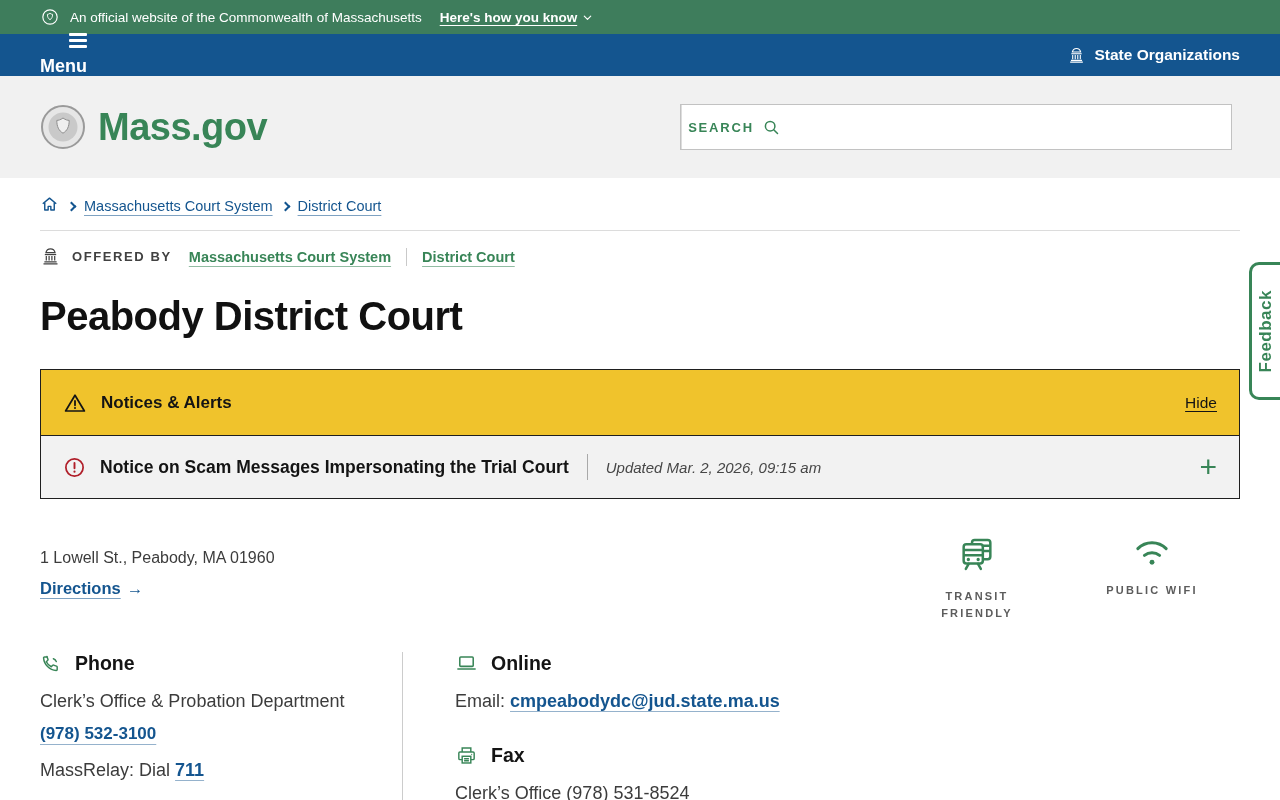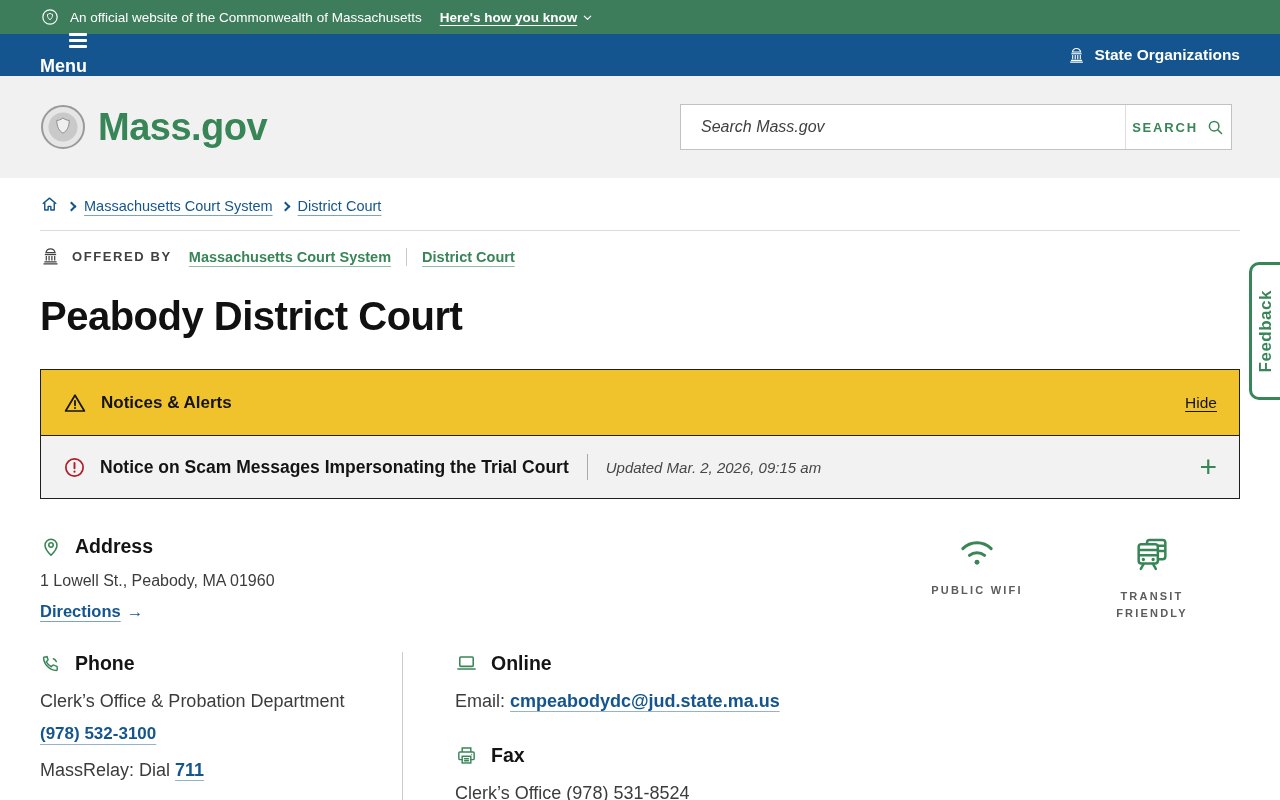--- a/index.html
+++ b/index.html
@@ -159,21 +159,20 @@
     <span class="icon">
       <svg width="46" height="46" viewBox="0 0 46 46">
           <circle cx="23" cy="23" r="21" fill="#e6e6e6" stroke="#9a9a9a" stroke-width="2"></circle>
           <circle cx="23" cy="23" r="14.5" fill="#c9c9c9"></circle>
           <path d="M23 14c2.4 1.8 4.6 2.4 6.2 2.4 0 6.2-2 10.4-6.2 12.8-4.2-2.4-6.2-6.6-6.2-12.8 1.6 0 3.8-.6 6.2-2.4z" fill="#efefef" stroke="#8d8d8d" stroke-width="1"></path>
         </svg>
     </span>
     <span class="logo-text">Mass.gov</span>
   </a>
   <div class="searchbar">
-    <input type="text" placeholder="Search Mass.gov" style="">
     <button class="search-btn">
       <span>SEARCH</span>
       <span class="icon">
         <svg width="19" height="19" viewBox="0 0 24 24">
             <circle cx="10.3" cy="10.3" r="6" fill="none" stroke="#388557" stroke-width="1.9"></circle>
             <path d="M14.8 14.8l4.8 4.8" stroke="#388557" stroke-width="1.9" stroke-linecap="round"></path>
           </svg>
       </span>
     </button>
   </div>
@@ -241,64 +240,53 @@
       </span>
       <span class="notice-title">Notice on Scam Messages Impersonating the Trial Court</span>
       <span class="vbar"></span>
       <span class="notice-updated">Updated Mar. 2, 2026, 09:15 am</span>
       <button class="expand-btn">+</button>
     </div>
   </section>
 
   <div class="address-row">
     <div>
-      <div class="sec-head">
-        <span class="icon">
-          <svg width="22" height="22" viewBox="0 0 24 24">
-              <g stroke="#388557" stroke-width="1.7" fill="none">
-                <path d="M12 21s-6.5-6.5-6.5-11A6.5 6.5 0 0 1 18.5 10c0 4.5-6.5 11-6.5 11z"></path>
-                <circle cx="12" cy="9.8" r="2.4"></circle>
-              </g>
-            </svg>
-        </span>
-        <span class="t">Address</span>
-      </div>
       <div class="addr-line">1 Lowell St., Peabody, MA 01960</div>
       <a class="directions">
         <span class="w">Directions</span>
         <span>→</span>
       </a>
     </div>
     <div class="amenities">
-      <div class="amenity">
-        <span class="icon">
-          <svg width="46" height="34" viewBox="0 0 24 18">
-              <g stroke="#388557" stroke-width="1.6" fill="none" stroke-linecap="round">
-                <path d="M4.5 7.2a10.5 10.5 0 0 1 15 0"></path>
-                <path d="M8 10.8a6.3 6.3 0 0 1 8 0"></path>
-              </g>
-              <circle cx="12" cy="14.4" r="1.3" fill="#388557"></circle>
-            </svg>
-        </span>
-        <span class="lbl">PUBLIC WIFI</span>
-      </div>
       <div class="amenity">
         <span class="icon">
           <svg width="40" height="40" viewBox="0 0 24 24">
               <g stroke="#388557" stroke-width="1.5" fill="none">
                 <rect x="9" y="3" width="11" height="11.5" rx="1.6" fill="#fff"></rect>
                 <path d="M9 6.4h11M9 9.6h11"></path>
                 <rect x="4" y="5.6" width="11.5" height="11.5" rx="1.6" fill="#fff"></rect>
                 <path d="M4 9h11.5M4 12.2h11.5"></path>
                 <path d="M6.8 14.7h.01M12.7 14.7h.01" stroke-linecap="round" stroke-width="2"></path>
                 <path d="M7 17.3l-1.7 3M12.6 17.3l1.7 3" stroke-linecap="round"></path>
               </g>
             </svg>
         </span>
         <span class="lbl">TRANSIT FRIENDLY</span>
+      </div>
+      <div class="amenity">
+        <span class="icon">
+          <svg width="46" height="34" viewBox="0 0 24 18">
+              <g stroke="#388557" stroke-width="1.6" fill="none" stroke-linecap="round">
+                <path d="M4.5 7.2a10.5 10.5 0 0 1 15 0"></path>
+                <path d="M8 10.8a6.3 6.3 0 0 1 8 0"></path>
+              </g>
+              <circle cx="12" cy="14.4" r="1.3" fill="#388557"></circle>
+            </svg>
+        </span>
+        <span class="lbl">PUBLIC WIFI</span>
       </div>
     </div>
   </div>
 
   <div class="contact-row">
     <div class="col-left">
       <div class="sec-head">
         <span class="icon">
           <svg width="22" height="22" viewBox="0 0 24 24">
               <g stroke="#388557" stroke-width="1.6" fill="none" stroke-linecap="round" stroke-linejoin="round">

